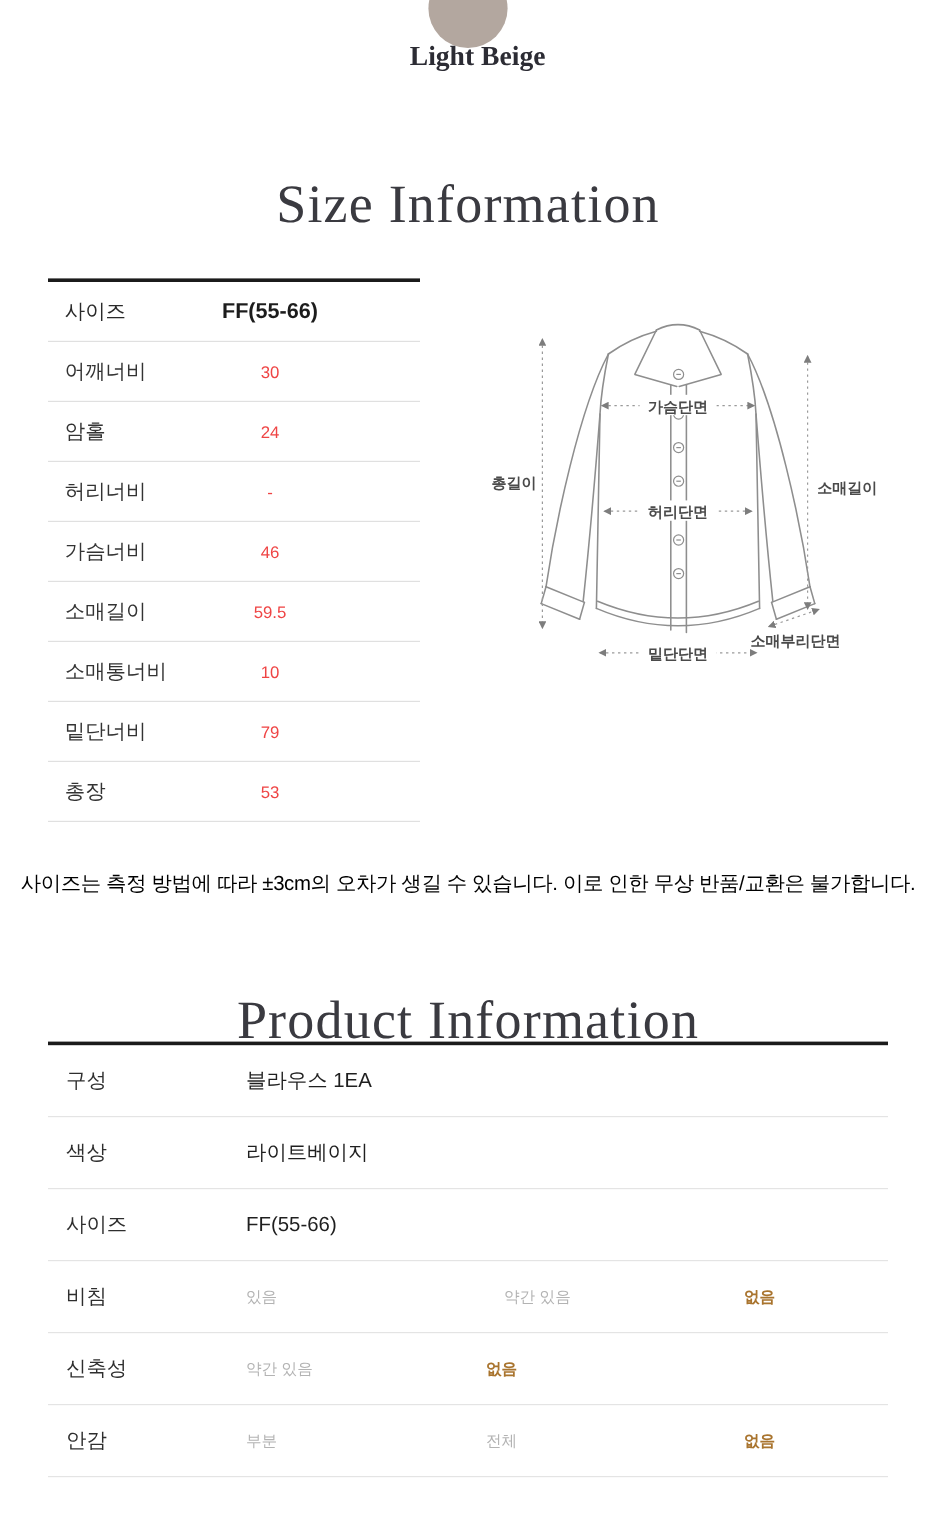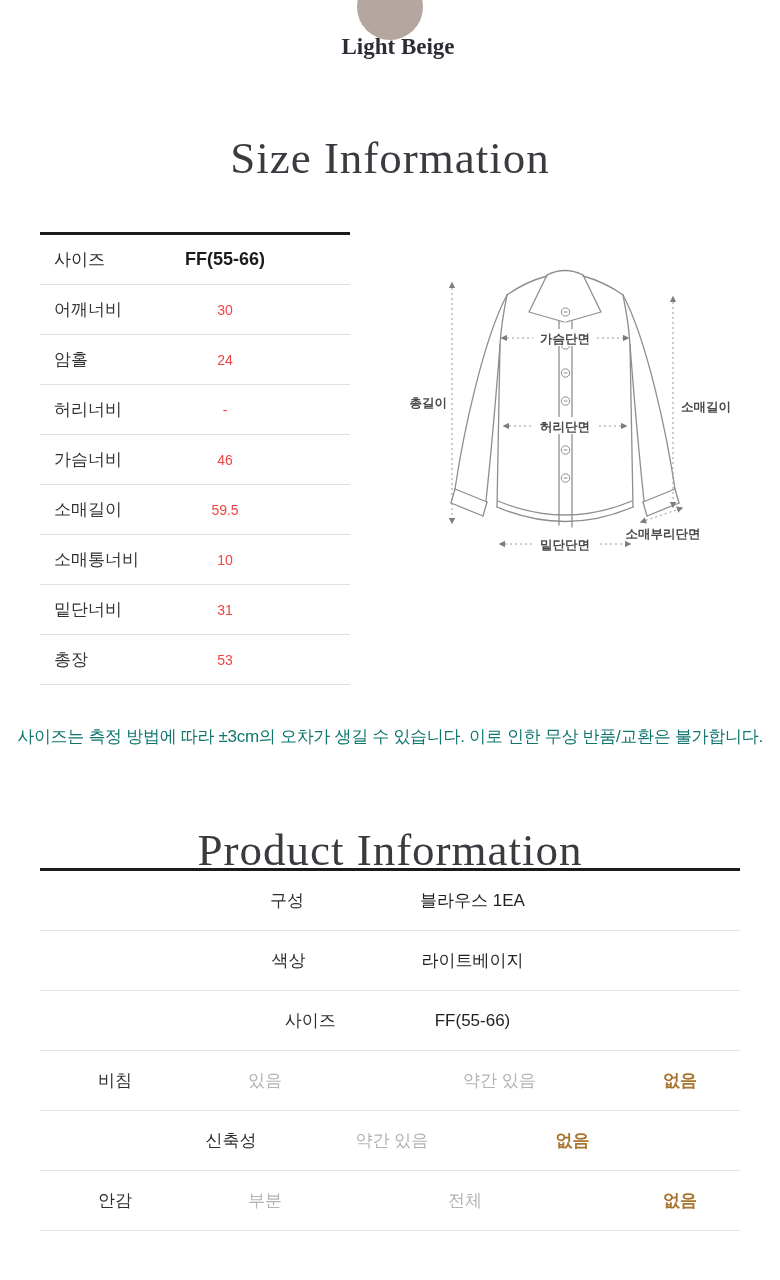--- a/index.html
+++ b/index.html
@@ -11,46 +11,46 @@
   
   .swatch-circle { position:absolute; left:357px; top:-26px; width:66px; height:66px;
     border-radius:50%; background:var(--swatch); }
   .swatch-label { position:absolute; left:0; top:34px; width:100%; text-align:center;
     font-family:"Liberation Serif", serif; font-weight:700; font-size:23px; color:#2c2c34;padding-left:16px; }
 
   
   .heading { position:absolute; left:0; width:100%; text-align:center;
     font-family:"Liberation Serif", serif; font-weight:500; font-size:45px;
     color:#3a3a40; letter-spacing:1px; }
-  .heading.size { top:132px; }
+  .heading.size { top:144px; }
   .heading.product { top:784px;margin-top:40px; }
 
   
   .size-table { position:absolute; left:40px; top:232px; width:310px; border-top:3px solid #1b1b1b; }
   .st-row { display:flex; align-items:center; height:50px; border-bottom:1px solid #e0e0e0; }
   .st-label { width:110px; padding-left:14px; font-size:17px; color:#333; }
   .st-value { width:150px; text-align:center; font-size:14px; color:#ef4444; }
   .st-row.header .st-label { font-weight:400; color:#2a2a2a; }
   .st-row.header .st-value { font-weight:700; font-size:18px; color:#1c1c1c; }
 
   
   .shirt-diagram { position:absolute; left:405px; top:255px; width:360px; height:330px; }
   .shirt-diagram text { font-family:"Liberation Sans", sans-serif; font-size:12.5px;
     font-weight:700; fill:#4a4a4a; }
 
   
   .size-note { position:absolute; left:0; top:725px; width:100%; text-align:center;
-    font-size:17px; color:#0f766e; letter-spacing:-0.3px; }
+    font-size:17px; color:#000000; letter-spacing:-0.3px; }
 
   
   .product-table { position:absolute; left:40px; top:868px; width:700px; border-top:3px solid #1b1b1b; }
-  .pt-row { display:flex; align-items:center; height:60px; border-bottom:1px solid #e4e4e4;justify-content:center; }
+  .pt-row { display:flex; align-items:center; height:60px; border-bottom:1px solid #e4e4e4; }
   .pt-label { width:165px; padding-left:15px; font-size:17px; color:#2e2e2e; }
   .pt-value { font-size:17px; color:#1f1f1f; }
-  .pt-opt { font-size:17px; color:#b3b3b3; }
+  .pt-opt { font-size:13px; color:#b3b3b3; }
   .pt-opt.o1 { width:215px; }
   .pt-opt.o2 { width:200px; }
   .pt-opt.selected { color:var(--accent); font-weight:700; }
 </style>
 </head>
 <body>
 
 <div class="page">
 
   <div class="swatch-circle"></div>
@@ -82,21 +82,21 @@
     <div class="st-row">
       <div class="st-label">소매길이</div>
       <div class="st-value">59.5</div>
     </div>
     <div class="st-row">
       <div class="st-label">소매통너비</div>
       <div class="st-value">10</div>
     </div>
     <div class="st-row">
       <div class="st-label">밑단너비</div>
-      <div class="st-value">31</div>
+      <div class="st-value">79</div>
     </div>
     <div class="st-row">
       <div class="st-label">총장</div>
       <div class="st-value">53</div>
     </div>
   </div>
 
   <svg class="shirt-diagram" viewBox="0 0 360 330" xmlns="http://www.w3.org/2000/svg">
     <defs>
       <marker id="ah" viewBox="0 0 10 10" refX="8" refY="5" markerWidth="6.5" markerHeight="6.5" orient="auto-start-reverse">

